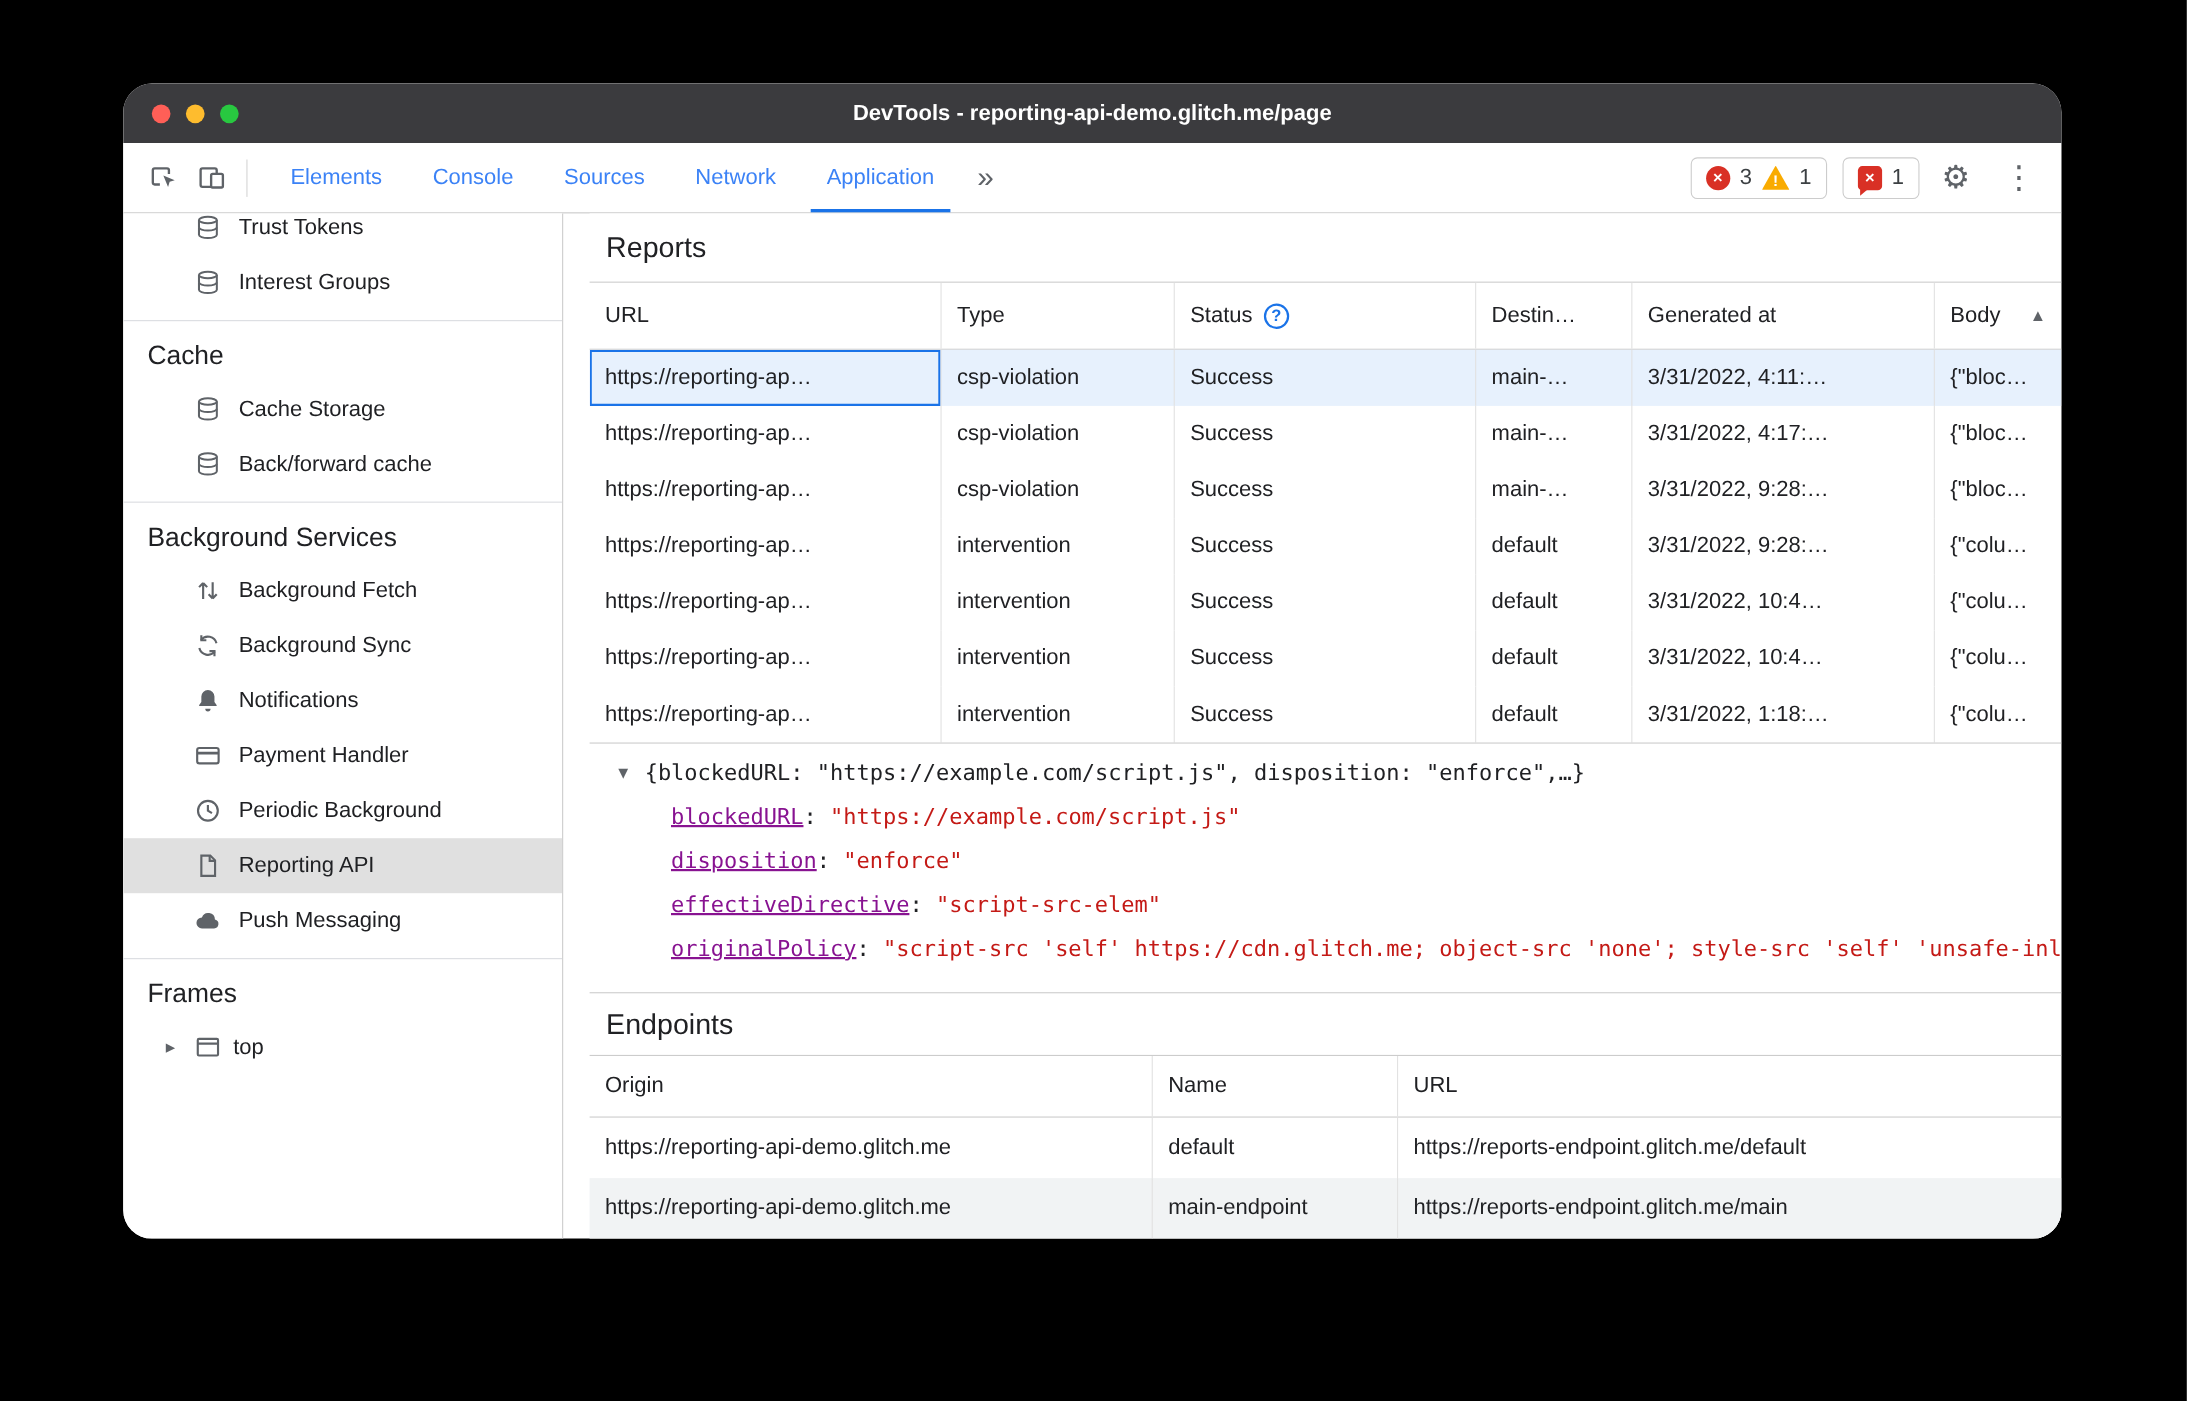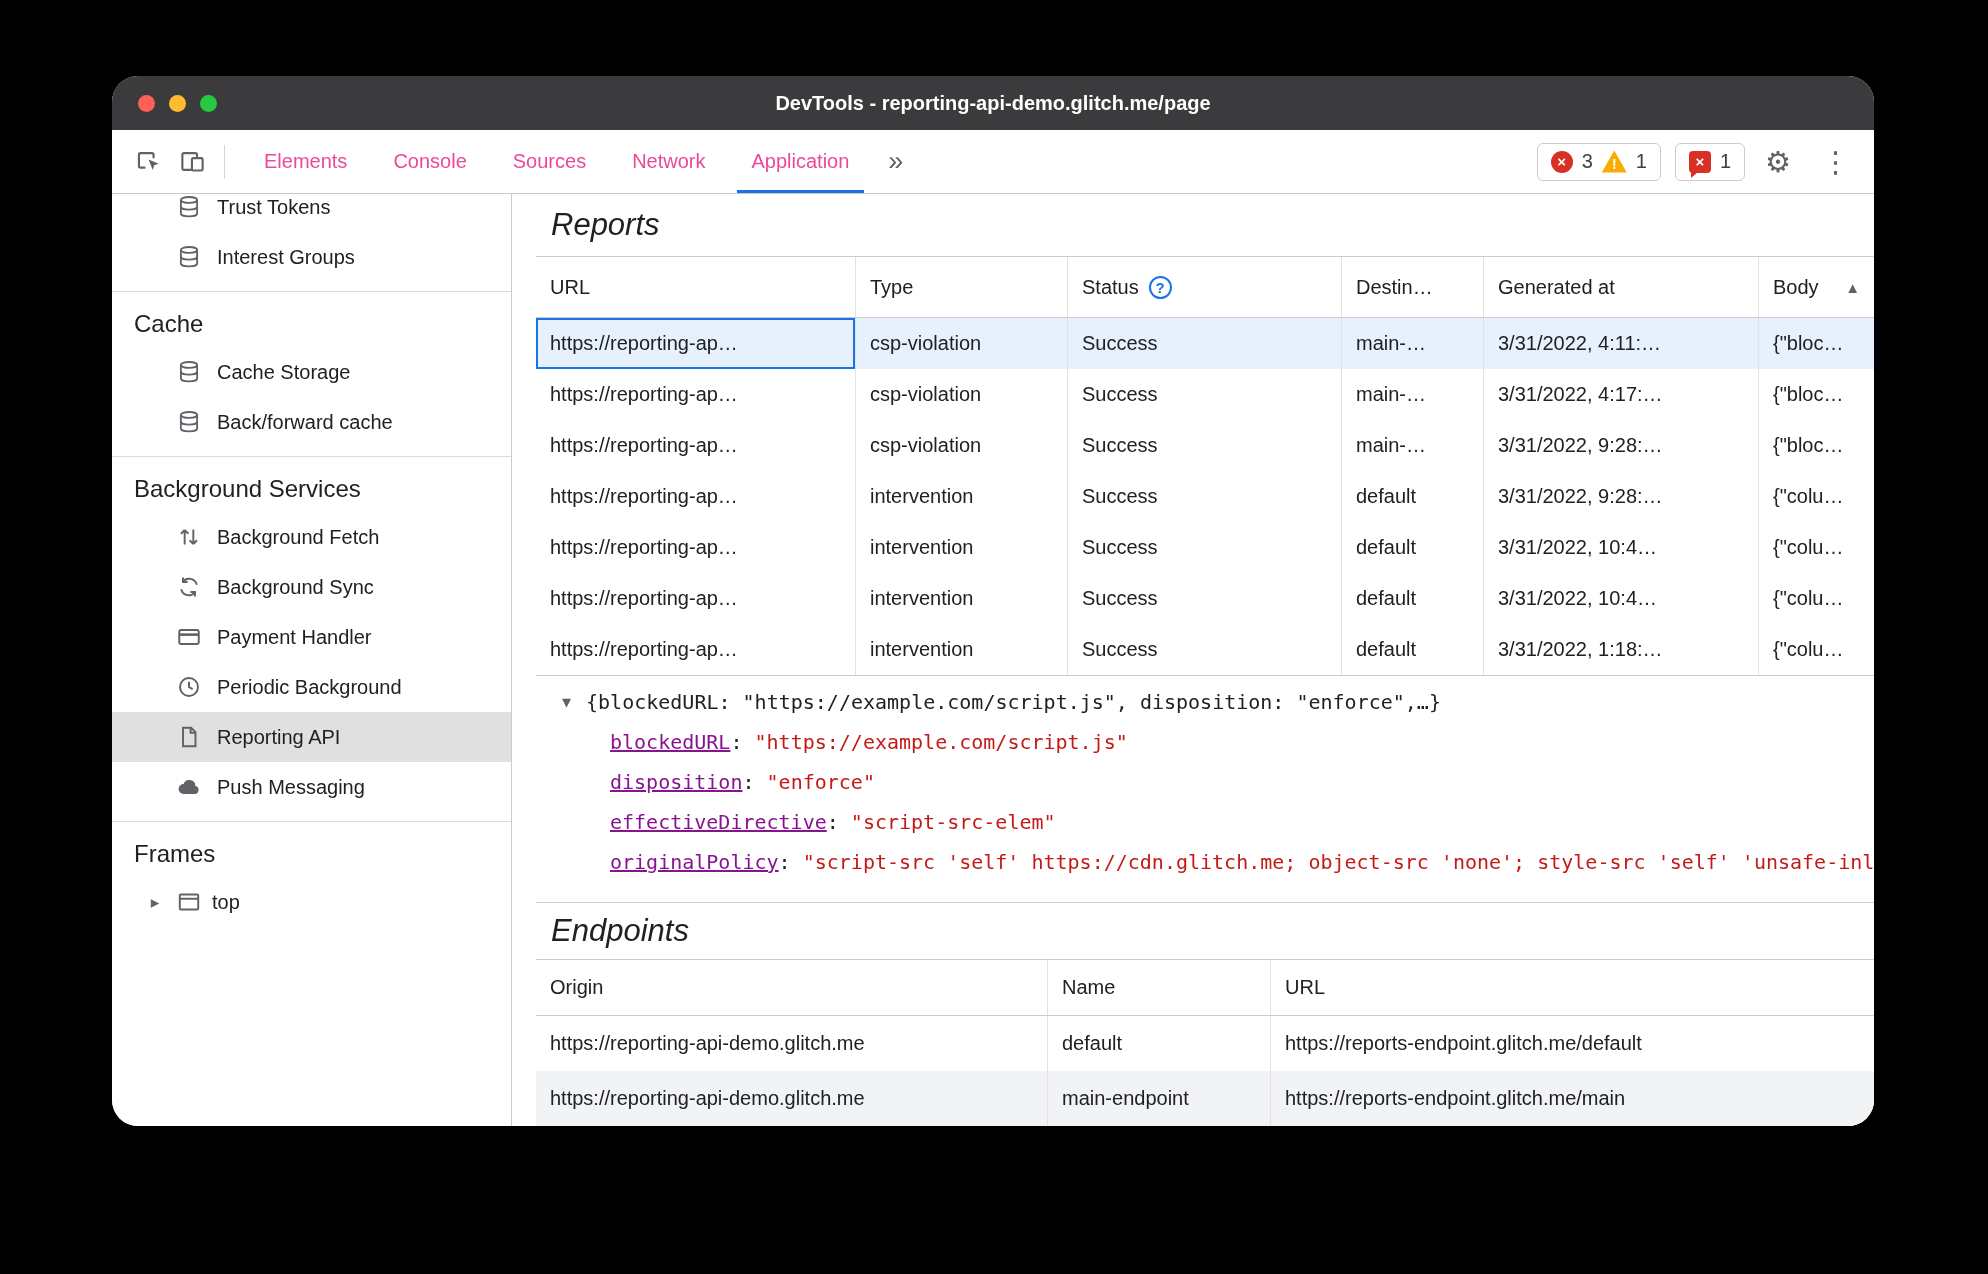--- a/index.html
+++ b/index.html
@@ -21,21 +21,21 @@
   .lights { position:absolute; left:26px; top:0; height:100%; display:flex; align-items:center; gap:14px; }
   .light { width:17px; height:17px; border-radius:50%; }
   .light.red { background:#ff5f57; } .light.yellow { background:#febc2e; } .light.green { background:#28c840; }
   .wtitle { color:#fff; font-weight:bold; font-size:20px; }
   
   .toolbar { height:64px; flex:none; background:#fff; border-bottom:1px solid #c9c9c9; display:flex; align-items:center; padding:0 14px; }
   .tool-btn { width:44px; height:44px; display:flex; align-items:center; justify-content:center; color:#5f6368; background:none; border:none; flex:none; }
   .tool-btn svg { width:27px; height:27px; }
   .vsep { width:1px; height:34px; background:#d5d5d5; margin:0 10px; flex:none; }
   .tabs { display:flex; height:100%; margin-left:6px; }
-  .tab { padding:15px 23px; display:flex; align-items:center; font-size:20px; color:#ec4899; position:relative; white-space:nowrap; }
+  .tab { padding:15px 23px; display:flex; align-items:center; font-size:20px; color:#3b82f6; position:relative; white-space:nowrap; }
   .tab.selected::after { content:""; position:absolute; left:8px; right:8px; bottom:0; height:3px; background:#1a73e8; }
   .more-tabs { font-size:27px; color:#5f6368; padding:0 16px; background:none; border:none; }
   .tb-spacer { flex:1; }
   .badge-box { display:flex; align-items:center; gap:9px; border:1px solid #ccc; border-radius:6px; height:38px; padding:0 13px; margin-left:14px; font-size:20px; color:#3c4043; flex:none; background:#fff; }
   .err-ico { width:22px; height:22px; border-radius:50%; background:#d93025; color:#fff; display:flex; align-items:center; justify-content:center; font-size:15px; font-weight:bold; }
   .err-ico::before { content:"×"; }
   .warn-ico { width:25px; height:22px; background:#f9ab00; clip-path:polygon(50% 0,100% 100%,0 100%); color:#fff; display:flex; align-items:flex-end; justify-content:center; font-size:14px; font-weight:bold; line-height:1; padding-bottom:2px; }
   .warn-ico::before { content:"!"; }
   .iss-ico { width:22px; height:22px; border-radius:4px; background:#d93025; color:#fff; display:flex; align-items:center; justify-content:center; font-size:15px; font-weight:bold; position:relative; }
   .iss-ico::before { content:"×"; }
@@ -51,21 +51,21 @@
   .side-item { height:50px; display:flex; align-items:center; padding-left:64px; gap:15px; font-size:20px; color:#202124; white-space:nowrap; }
   .side-item.selected { background:#e0e0e0; }
   .side-item.has-exp { padding-left:32px; gap:10px; }
   .expander { color:#5f6368; font-size:17px; width:22px; text-align:center; }
   .sicon { width:26px; height:26px; color:#5f6368; flex:none; display:flex; }
   .sicon svg { width:100%; height:100%; }
   .side-header { height:46px; display:flex; align-items:center; padding-left:22px; font-size:24px; color:#202124; margin-top:8px; }
   .sdivider { height:1px; background:#dadce0; margin:9px 0; }
   
   .main { flex:1; min-width:0; display:flex; flex-direction:column; background:#fff; }
-  .section-title { height:62px; flex:none; display:flex; align-items:center; padding-left:15px; font-size:31px; color:#202124;font-style:italic; }
+  .section-title { height:62px; flex:none; display:flex; align-items:center; padding-left:15px; font-size:26px; color:#202124; }
   .section-title.endpoints { height:57px; border-top:1px solid #ccc; }
   .rheader-row,.rrow { display:grid; grid-template-columns:320px 212px 274px 142px 275px minmax(0,1fr); }
   .rheader-row { height:62px; flex:none; border-top:1px solid #ccc; border-bottom:1px solid #ccc; }
   .rrow { height:51px; flex:none; }
   .eheader-row,.erow { display:grid; grid-template-columns:512px 223px minmax(0,1fr); }
   .eheader-row { height:57px; flex:none; border-top:1px solid #ccc; border-bottom:1px solid #ccc; }
   .erow { height:55px; flex:none; }
   .erow.striped { background:#f1f3f4; }
   .rcell { display:flex; align-items:center; padding:0 14px; font-size:20px; color:#202124; border-right:1px solid #e2e2e2; overflow:hidden; white-space:nowrap; }
   .rcell:last-child { border-right:none; }
@@ -195,20 +195,29 @@
                 <path d="M19.2 10A7.4 7.4 0 0 0 6.2 7.2"></path>
                 <path d="M6.5 3.2v4.2h4.2"></path>
                 <path d="M4.8 14a7.4 7.4 0 0 0 13 2.8"></path>
                 <path d="M17.5 20.8v-4.2h-4.2"></path>
               </svg>
             </span>
             <span class="slabel">Background Sync</span>
           </div>
           <div class="side-item">
             <span class="sicon">
+              <svg viewBox="0 0 24 24" fill="currentColor">
+                <path d="M12 3a5.5 5.5 0 0 0-5.5 5.5V13l-1.8 2.6a.6.6 0 0 0 .5.95h13.6a.6.6 0 0 0 .5-.95L17.5 13V8.5A5.5 5.5 0 0 0 12 3z"></path>
+                <path d="M9.8 18.8a2.2 2.2 0 0 0 4.4 0z"></path>
+              </svg>
+            </span>
+            <span class="slabel">Notifications</span>
+          </div>
+          <div class="side-item">
+            <span class="sicon">
               <svg viewBox="0 0 24 24" fill="none" stroke="currentColor" stroke-width="1.8">
                 <rect x="3" y="5.5" width="18" height="13" rx="1.8"></rect>
                 <path d="M3 9.8h18" stroke-width="2.4"></path>
               </svg>
             </span>
             <span class="slabel">Payment Handler</span>
           </div>
           <div class="side-item">
             <span class="sicon">
               <svg viewBox="0 0 24 24" fill="none" stroke="currentColor" stroke-width="1.8">

